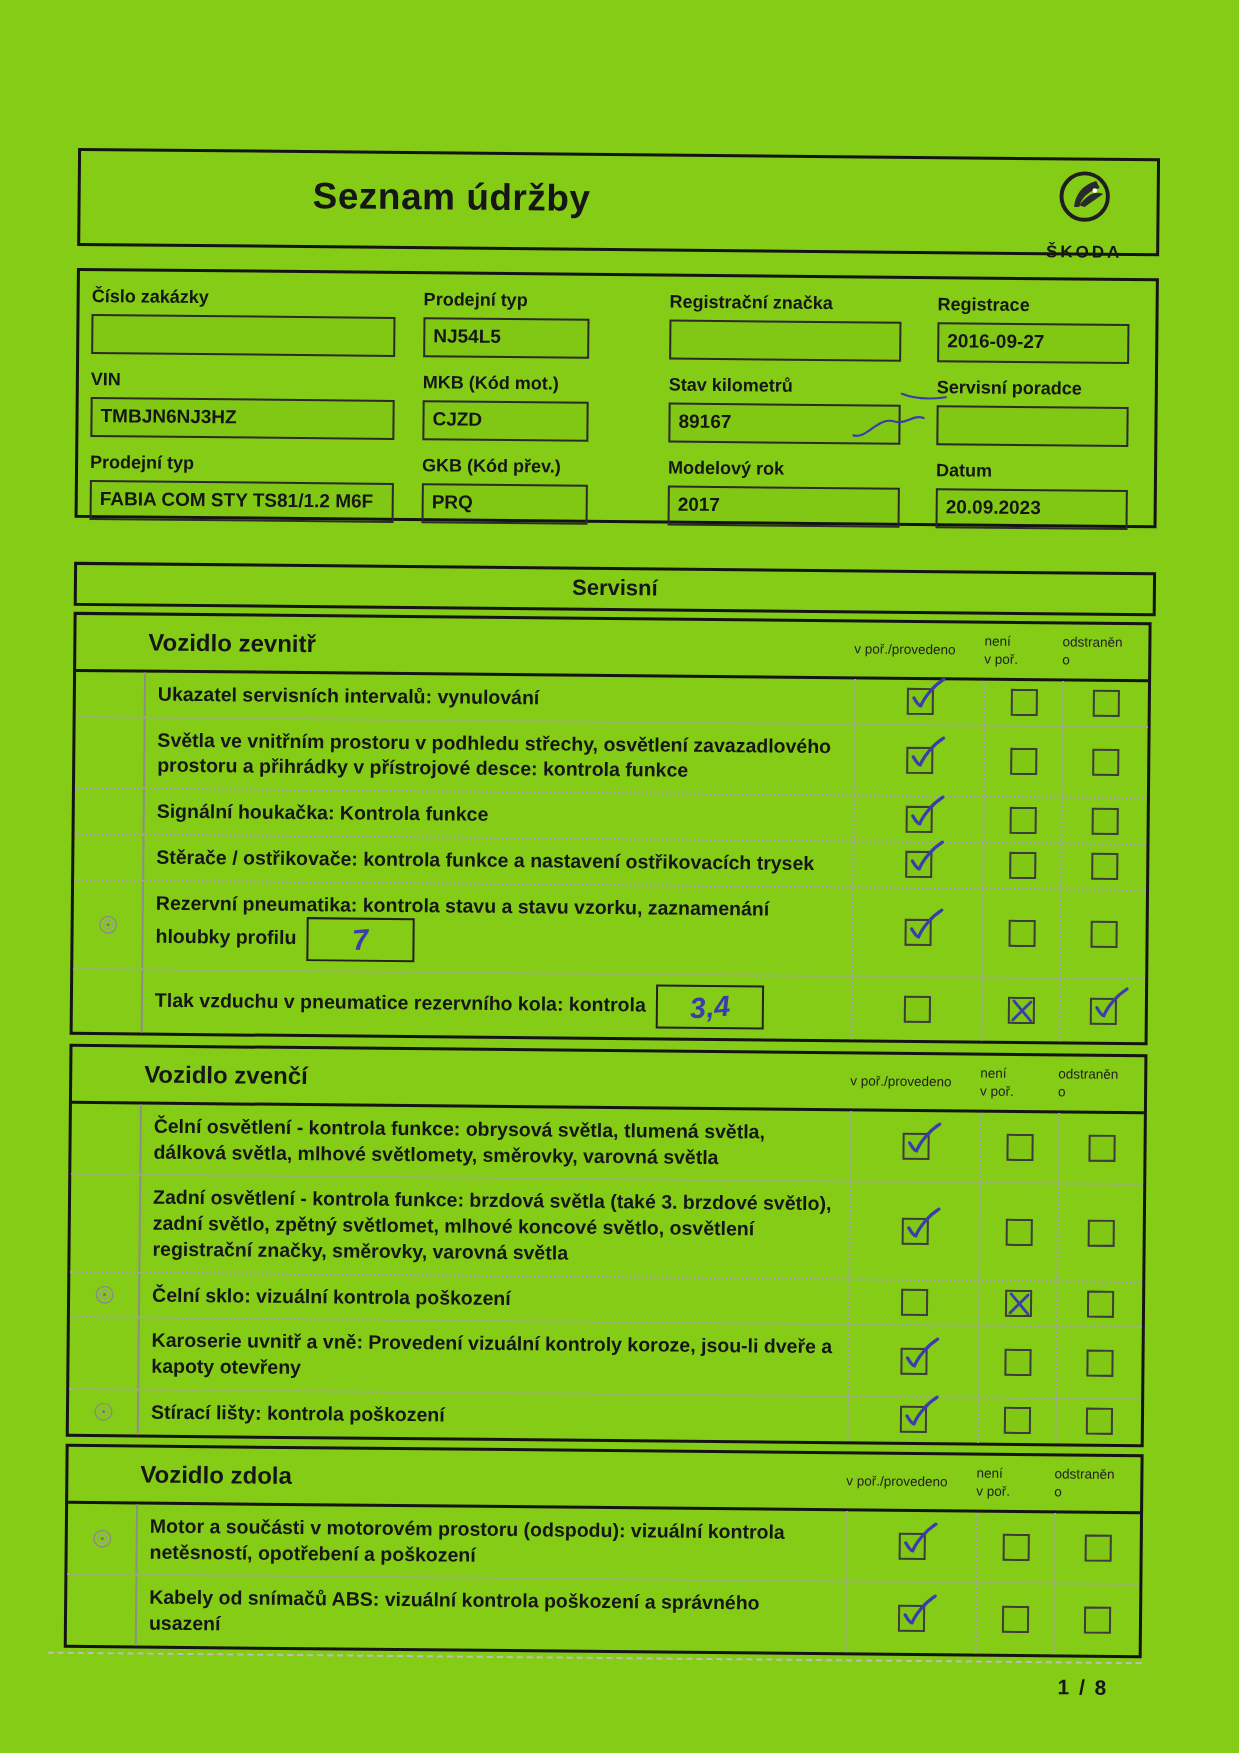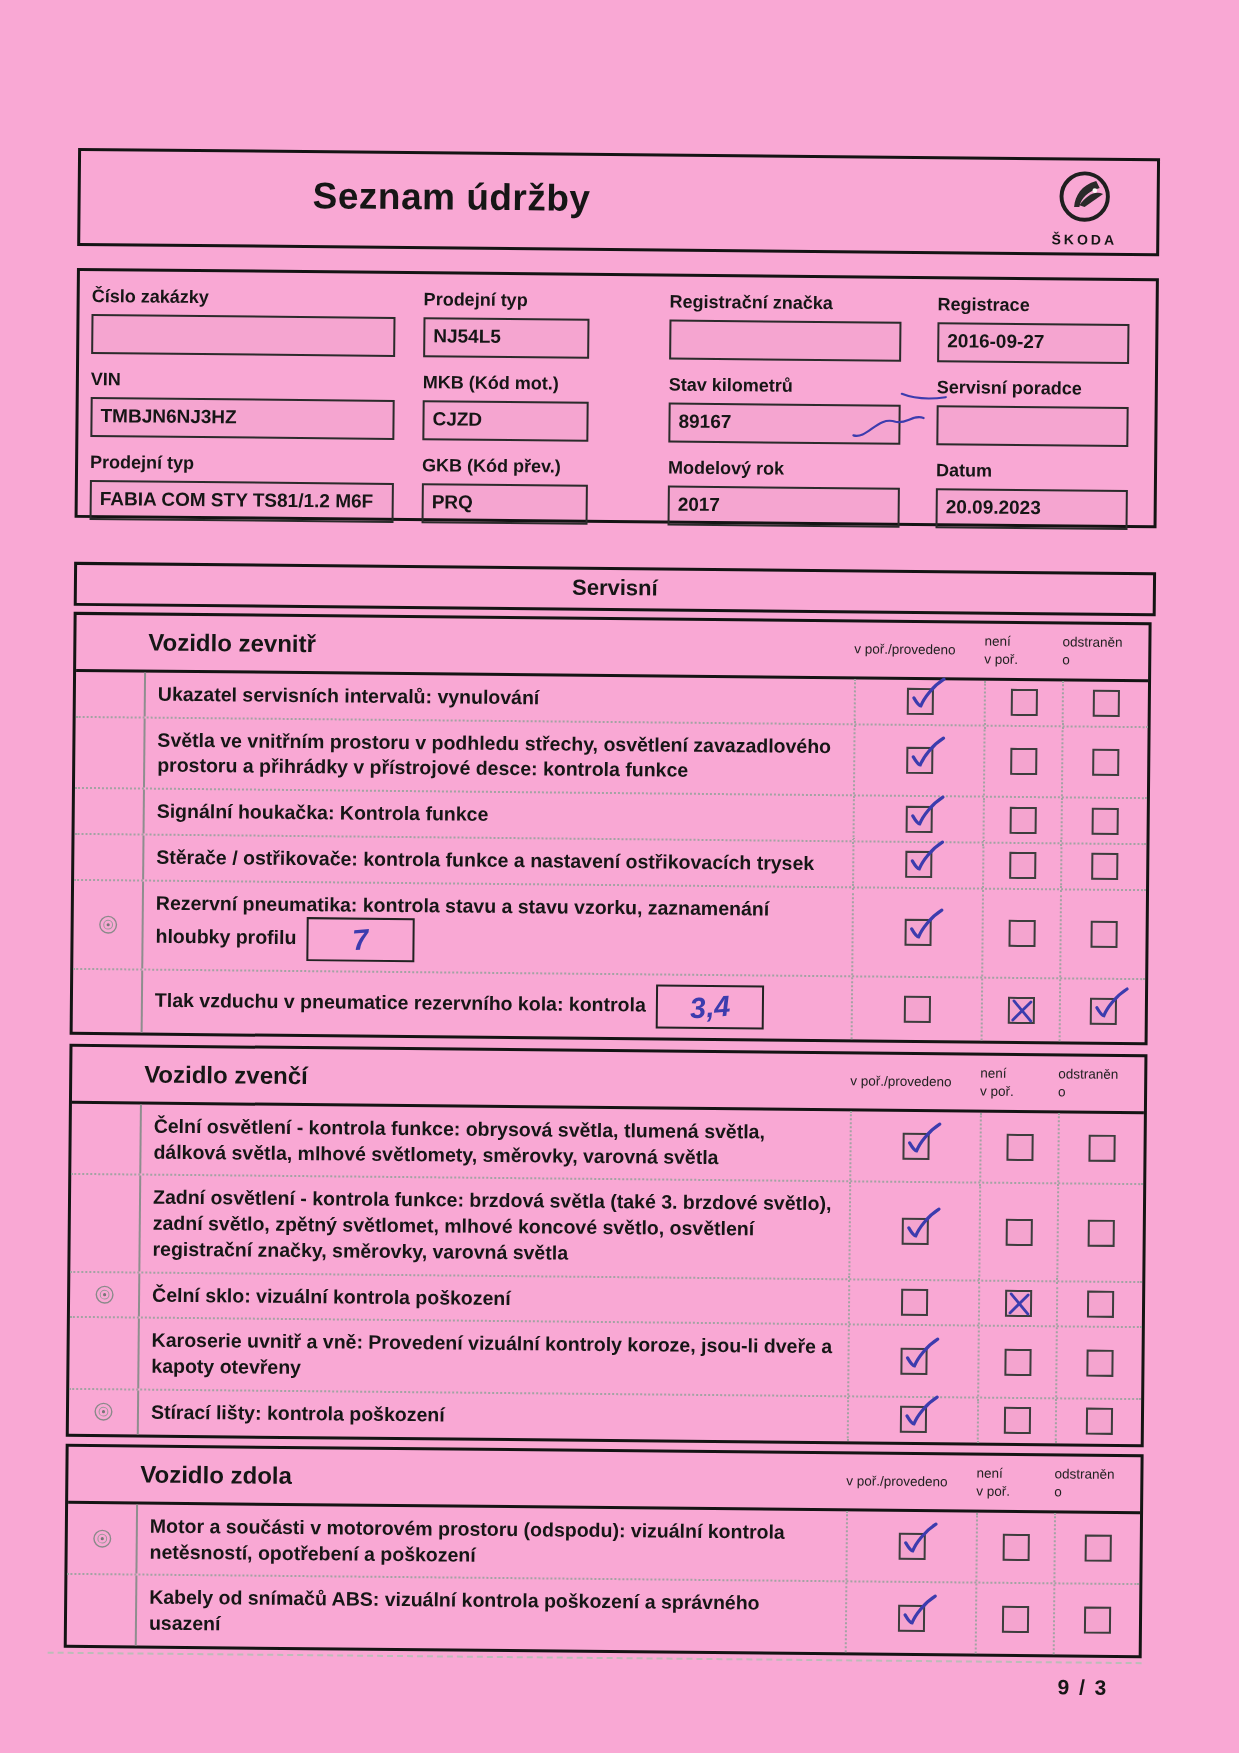--- a/index.html
+++ b/index.html
@@ -1,26 +1,26 @@
 <!DOCTYPE html>
 <html style="--ink: #3c3cae;"><head>
 <meta charset="utf-8">
 <style>
   :root{ --ink:#3c3cae; }
   html,body{margin:0;padding:0;background:#e9e8e4;}
-  .page{position:relative;width:1239px;height:1753px;background:#f9a8d4;overflow:hidden;
+  .page{position:relative;width:1239px;height:1753px;background:#84cc16;overflow:hidden;
         font-family:"Liberation Sans",sans-serif;color:#161616;}
   .sheet{position:absolute;inset:0;transform:rotate(.55deg);transform-origin:90px 160px;}
 
   
   .hdr{position:absolute;left:78px;top:148px;width:1076px;height:92px;border:3px solid #141414;}
   .hdr-title{position:absolute;left:232px;top:22px;font-size:37px;font-weight:bold;letter-spacing:.5px;}
   .logo{position:absolute;right:26px;top:8px;width:92px;text-align:center;}
   .logo svg{width:56px;height:56px;display:block;margin:0 auto;}
-  .logo-text{font-size:14px;font-weight:bold;letter-spacing:3px;margin-top:7px;text-align:center;}
+  .logo-text{font-size:17px;font-weight:bold;letter-spacing:3px;margin-top:18px;text-align:center;}
 
   
   .info{position:absolute;left:78px;top:268px;width:1076px;height:244px;border:3px solid #141414;}
   #info-grid{position:absolute;left:12px;top:15px;right:8px;display:grid;
              grid-template-columns:332px 246px 268px 1fr;row-gap:15px;}
   .f-label{font-size:18px;font-weight:bold;margin-bottom:7px;white-space:nowrap;}
   .f-box{height:36px;border:2px solid #2b2b2b;background:rgba(0,0,0,.015);}
   .info-cell:nth-child(4n+1) .f-box{width:300px;}
   .info-cell:nth-child(4n+2) .f-box{width:162px;}
   .info-cell:nth-child(4n+3) .f-box{width:228px;}
@@ -468,16 +468,16 @@
           <div class="c-chk">
             <div class="box"></div>
           </div>
           <div class="c-chk">
             <div class="box"></div>
           </div>
         </div>
       </div>
 
     <div class="foot-line"></div>
-    <div class="page-num">9 / 3</div>
+    <div class="page-num">1 / 8</div>
 
   </div>
 </div>
 
 </body></html>

